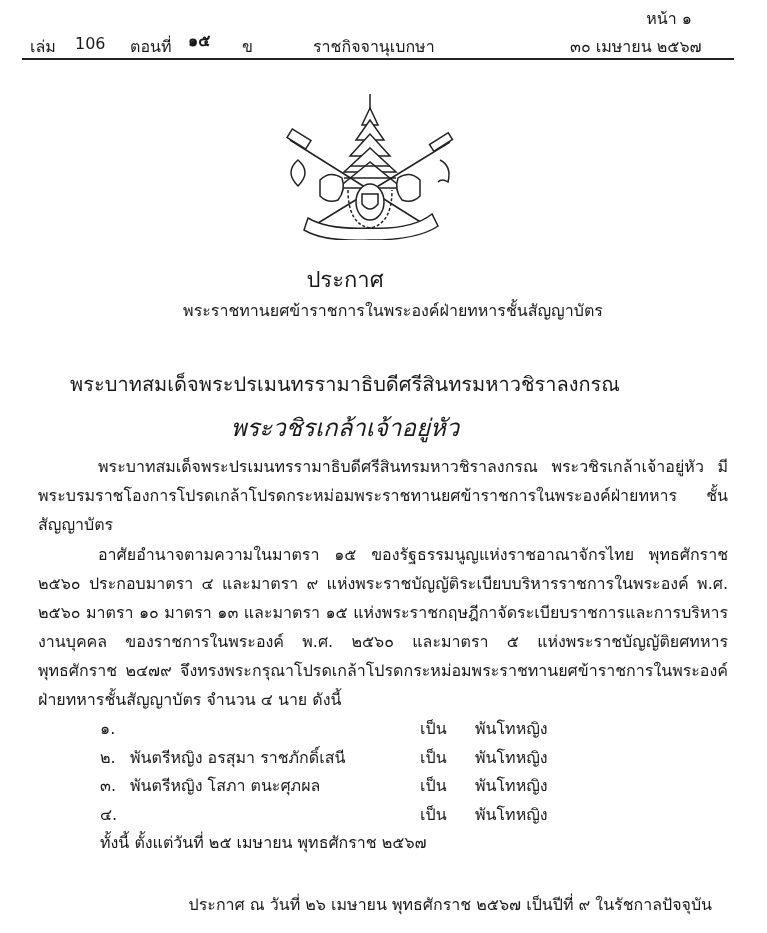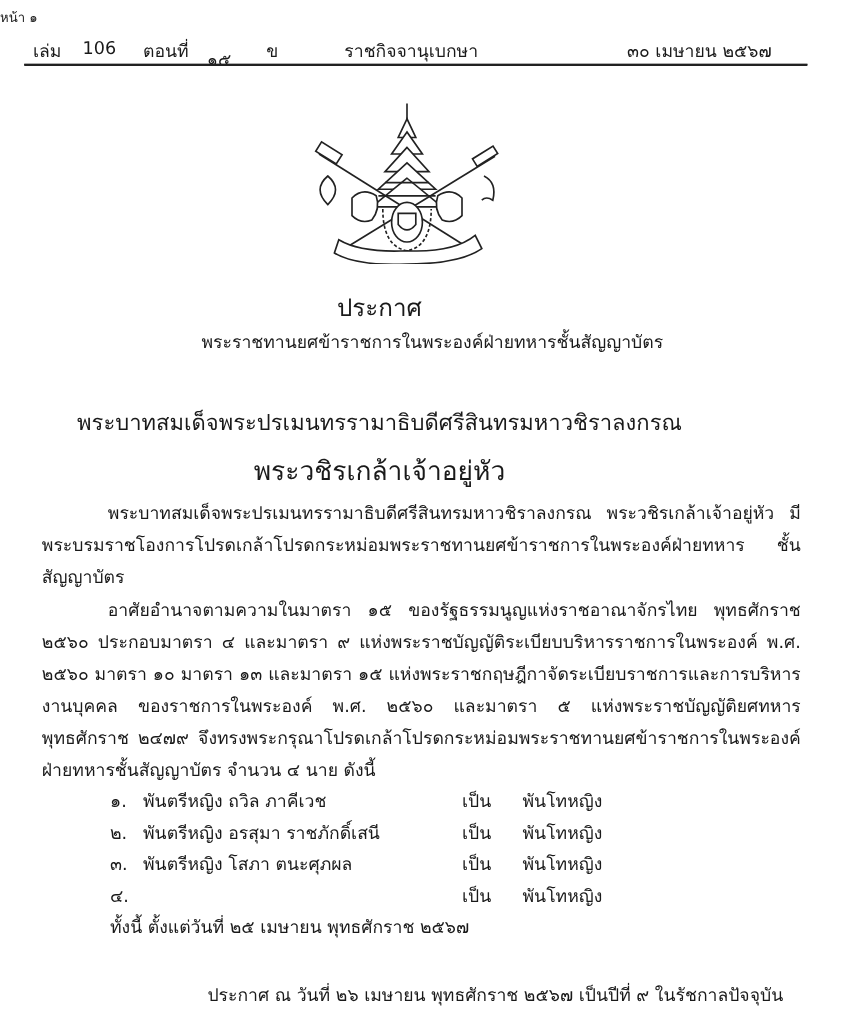--- a/index.html
+++ b/index.html
@@ -3,28 +3,28 @@
   <meta charset="utf-8">
   <style>
     html, body { margin: 0; padding: 0; background: #ffffff; }
     body {
       width: 767px; height: 933px; position: relative; overflow: hidden;
       font-family: "DejaVu Sans", "Liberation Sans", sans-serif;
       color: #1a1a1a;
     }
     .abs { position: absolute; white-space: nowrap; }
     .hdr { font-size: 16px; }
-    .page-num { left: 0; width: 692px; top: 6px; text-align: left; font-size: 12px; }
+    .page-num { left: 0; width: 692px; top: 6px; text-align: right; font-size: 16px; }
     .rule { position: absolute; left: 22px; top: 58px; width: 712px; height: 1px; background: #222; border-top: 1px solid #222; }
     .emblem { position: absolute; left: 280px; top: 90px; width: 180px; height: 150px; }
     .title { left: 0; width: 690px; text-align: center; }
     .t1 { top: 262px; font-size: 22px; }
     .t2 { top: 298px; font-size: 16px; padding-left: 48px; }
     .h1 { top: 368px; font-size: 20px; }
-    .h2 { top: 408px; font-size: 24px; }
+    .h2 { top: 408px; font-size: 24px; font-style: italic; }
     .para { position: absolute; left: 38px; width: 690px; font-size: 16px; line-height: 29px; text-align: justify; }
     .indent { text-indent: 60px; }
     .list { position: absolute; left: 100px; top: 716px; font-size: 16px; }
     .list-row { height: 28.5px; position: relative; width: 500px; }
     .list-row span { position: absolute; top: 0; }
     .li-num { left: 0; }
     .li-name { left: 30px; }
     .li-be { left: 320px; }
     .li-rank { left: 375px; }
     .eff { position: absolute; left: 100px; top: 830px; font-size: 16px; }
@@ -32,21 +32,21 @@
   </style>
 </head>
 <body>
 
 <div class="abs page-num">หน้า ๑</div>
 
 <div>
   <span class="abs hdr" style="left:30px;top:34px;">เล่ม</span>
   <span class="abs hdr" style="left:75px;top:34px;">106</span>
   <span class="abs hdr" style="left:130px;top:34px;">ตอนที่</span>
-  <span class="abs hdr" style="left:188px;top:42px;">๑๕</span>
+  <span class="abs hdr" style="left:188px;top:28px;font-weight:bold;">๑๕</span>
   <span class="abs hdr" style="left:242px;top:34px;">ข</span>
   <span class="abs hdr" style="left:313px;top:34px;">ราชกิจจานุเบกษา</span>
   <span class="abs hdr" style="left:570px;top:34px;">๓๐ เมษายน ๒๕๖๗</span>
 </div>
 <div class="rule"></div>
 
 <div class="emblem">
   <svg width="180" height="150" viewBox="0 0 180 150" xmlns="http://www.w3.org/2000/svg" fill="none" stroke="#222" stroke-width="1.5">
 
     <line x1="90" y1="4" x2="90" y2="20"></line>
@@ -84,21 +84,20 @@
 
 <div class="abs title h1">พระบาทสมเด็จพระปรเมนทรรามาธิบดีศรีสินทรมหาวชิราลงกรณ</div>
 <div class="abs title h2">พระวชิรเกล้าเจ้าอยู่หัว</div>
 
 <div class="para indent" style="top:452px;">พระบาทสมเด็จพระปรเมนทรรามาธิบดีศรีสินทรมหาวชิราลงกรณ  พระวชิรเกล้าเจ้าอยู่หัว มีพระบรมราชโองการโปรดเกล้าโปรดกระหม่อมพระราชทานยศข้าราชการในพระองค์ฝ่ายทหาร ชั้นสัญญาบัตร</div>
 <div class="para indent" style="top:540px;">อาศัยอำนาจตามความในมาตรา ๑๕ ของรัฐธรรมนูญแห่งราชอาณาจักรไทย พุทธศักราช ๒๕๖๐ ประกอบมาตรา ๔ และมาตรา ๙ แห่งพระราชบัญญัติระเบียบบริหารราชการในพระองค์ พ.ศ. ๒๕๖๐ มาตรา ๑๐ มาตรา ๑๓ และมาตรา ๑๕ แห่งพระราชกฤษฎีกาจัดระเบียบราชการและการบริหารงานบุคคล ของราชการในพระองค์ พ.ศ. ๒๕๖๐ และมาตรา ๕ แห่งพระราชบัญญัติยศทหาร พุทธศักราช ๒๔๗๙ จึงทรงพระกรุณาโปรดเกล้าโปรดกระหม่อมพระราชทานยศข้าราชการในพระองค์ฝ่ายทหารชั้นสัญญาบัตร จำนวน ๔ นาย ดังนี้</div>
 
 <div class="list">
   <div class="list-row">
     <span class="li-num">๑.</span>
-    <span class="li-name">พันตรีหญิง ถวิล  ภาคีเวช</span>
     <span class="li-be">เป็น</span>
     <span class="li-rank">พันโทหญิง</span>
   </div>
   <div class="list-row">
     <span class="li-num">๒.</span>
     <span class="li-name">พันตรีหญิง อรสุมา  ราชภักดิ์เสนี</span>
     <span class="li-be">เป็น</span>
     <span class="li-rank">พันโทหญิง</span>
   </div>
   <div class="list-row">

